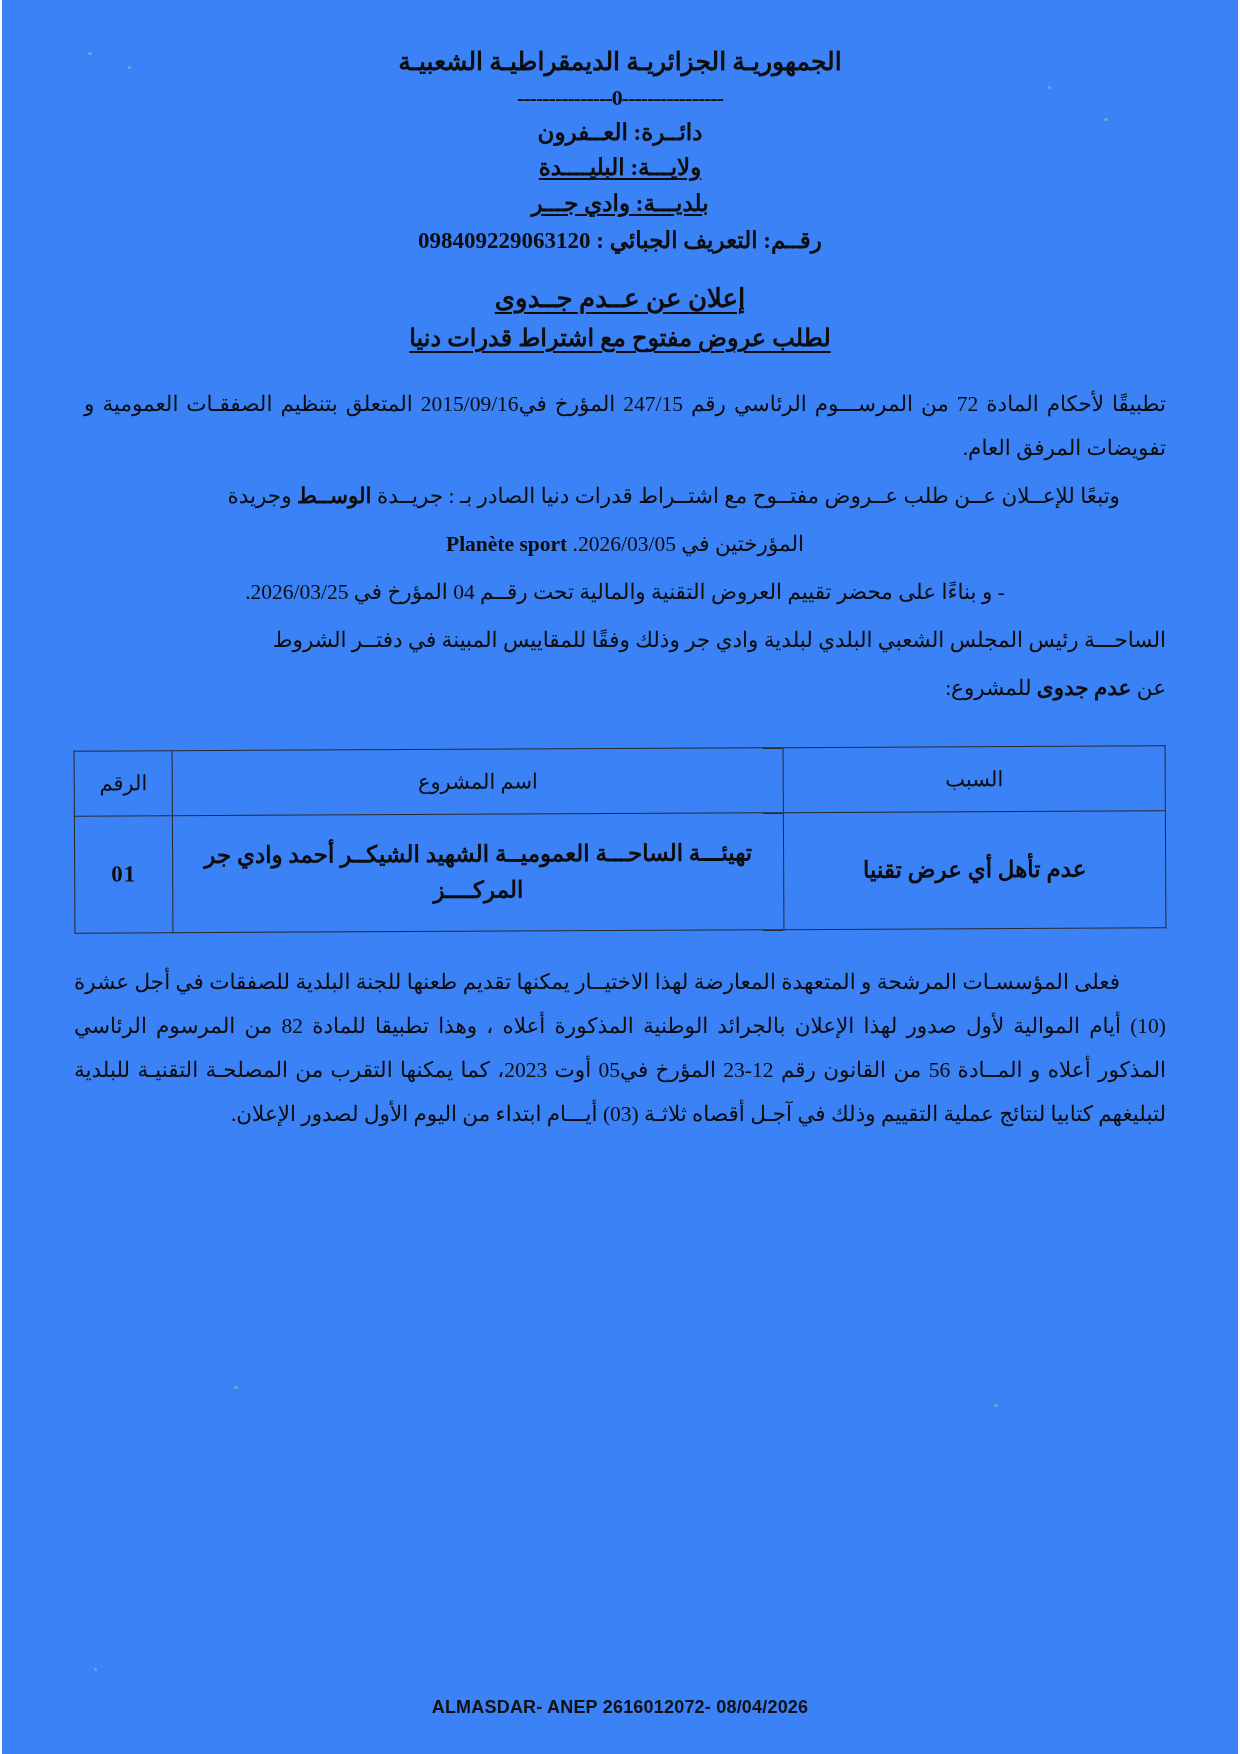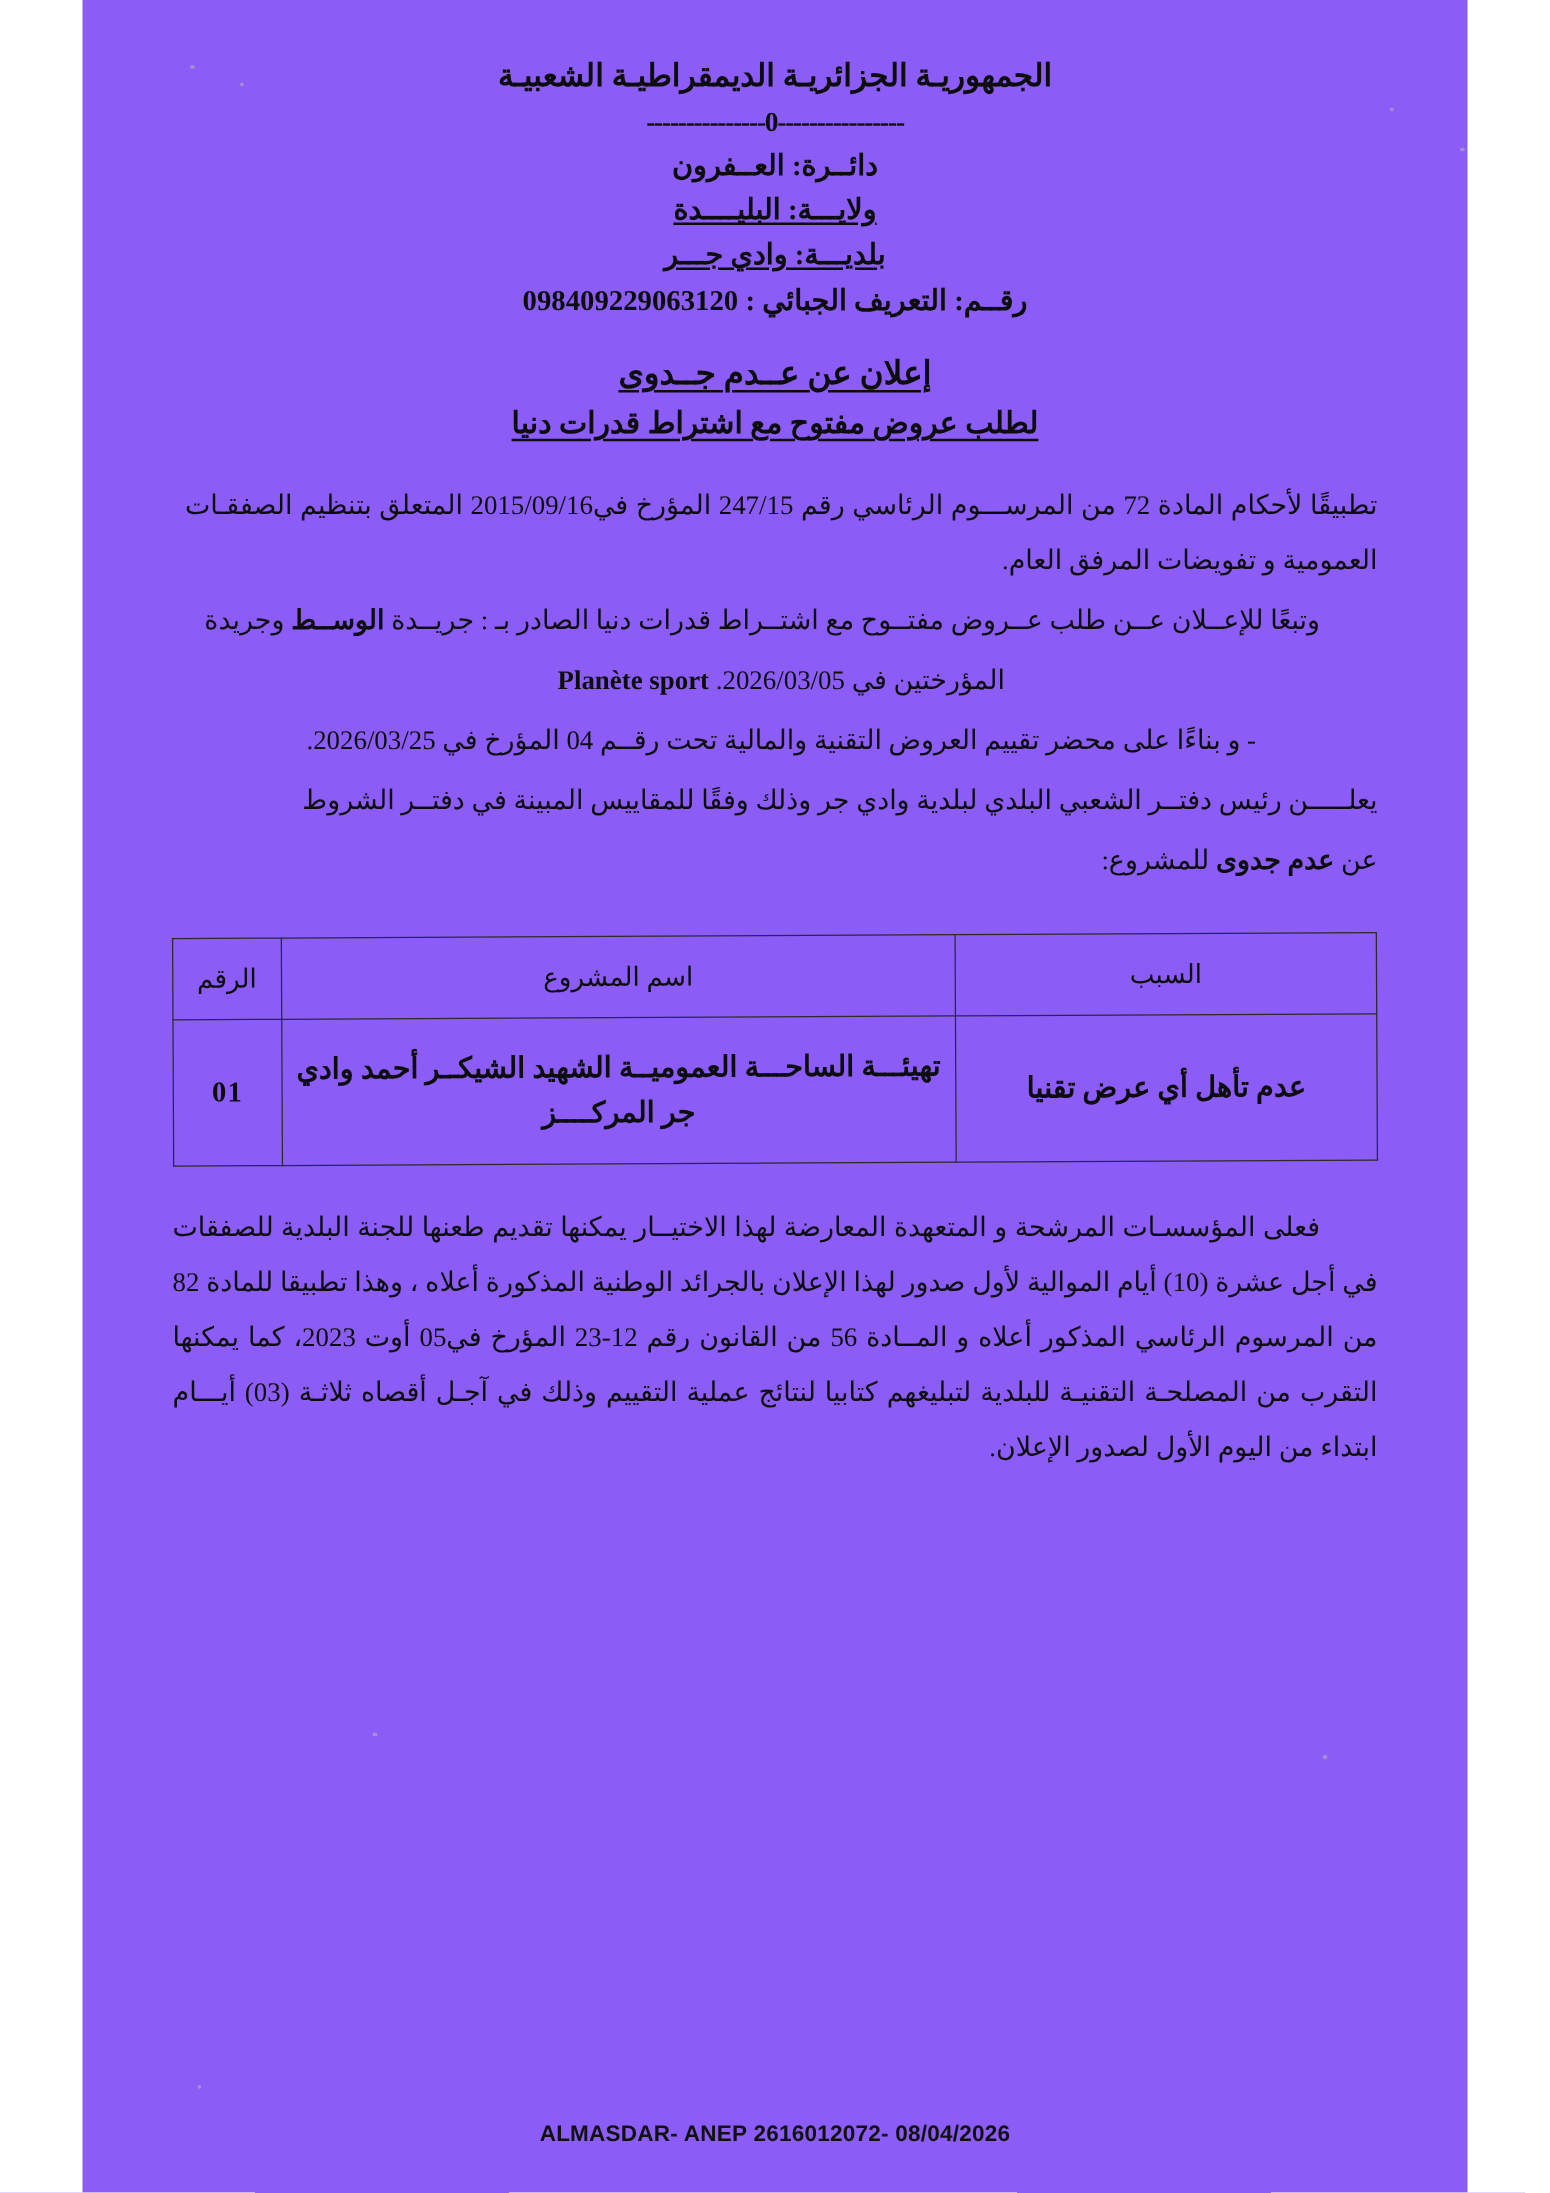--- a/index.html
+++ b/index.html
@@ -3,24 +3,24 @@
 <meta charset="utf-8">
 <title>Algerian Municipal Tender Notice</title>
 <style>
   html, body {
     margin: 0;
     padding: 0;
     background: #ffffff;
   }
   .page {
     position: relative;
-    width: 1108px;
+    width: 1236px;
     height: 1754px;
     margin: 0 auto;
-    background: #8b5cf6;
+    background: #3b82f6;
     font-family: "Liberation Serif", "DejaVu Serif", serif;
     color: #0d0d0d;
     overflow: hidden;
   }
 
   
   .speck {
     position: absolute;
     background: #b9b9b9;
     border-radius: 50%;
@@ -229,21 +229,21 @@
     </p>
 
     <p class="para center">
       <span>المؤرختين في 2026/03/05.</span>
       <span class="latin">Planète sport</span>
     </p>
 
 
     <p class="bullet-line">- و بناءًا على محضر تقييم العروض التقنية والمالية تحت رقــم 04 المؤرخ في 2026/03/25.</p>
 
-    <p class="para">يعلـــــن رئيس دفتــر الشعبي البلدي لبلدية وادي جر وذلك وفقًا للمقاييس المبينة في دفتــر الشروط</p>
+    <p class="para">الساحـــة رئيس المجلس الشعبي البلدي لبلدية وادي جر وذلك وفقًا للمقاييس المبينة في دفتــر الشروط</p>
 
     <p class="para right">
       <span>عن</span>
       <span class="bold">عدم جدوى</span>
       <span>للمشروع:</span>
     </p>
   </div>
 
   <div class="tbl-wrap">
     <table class="notice">

